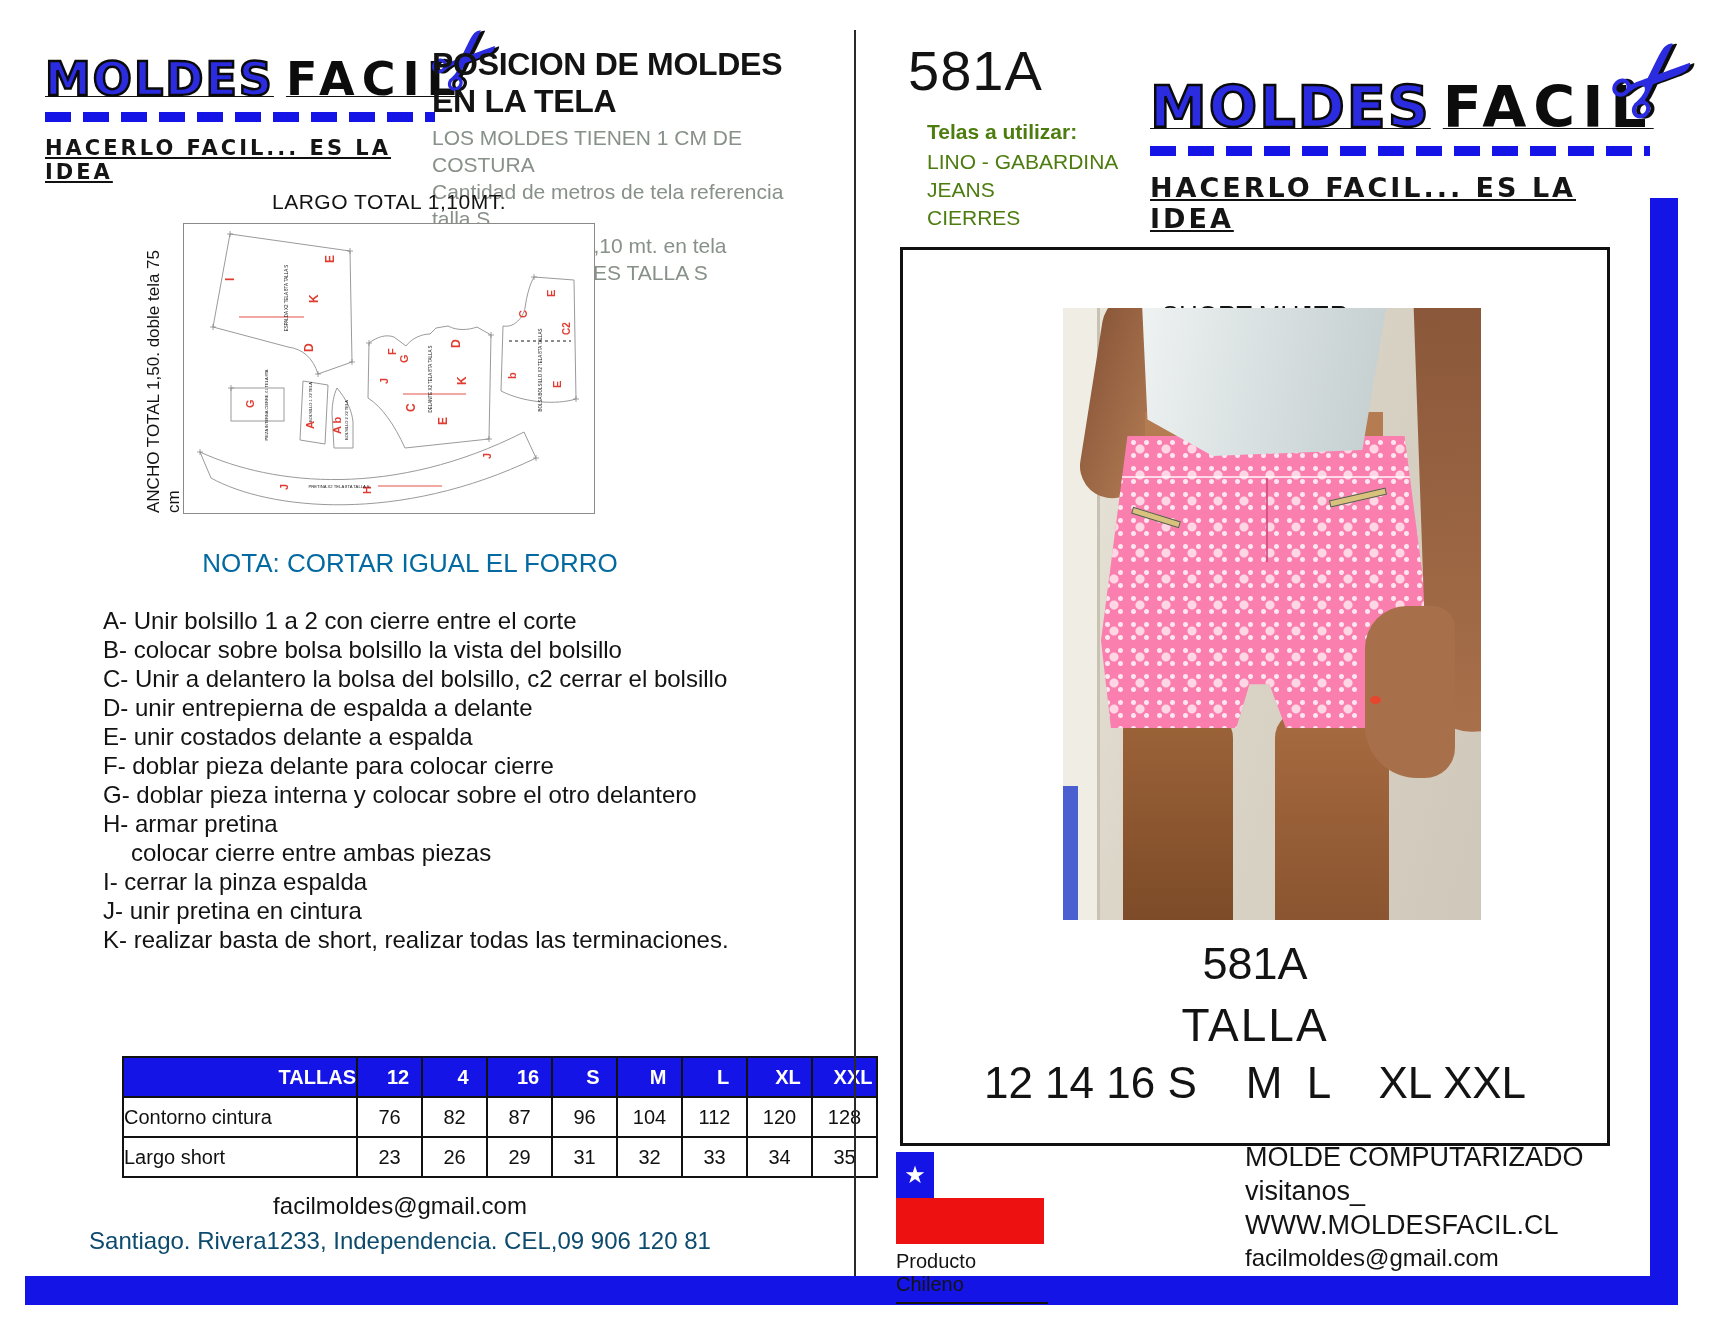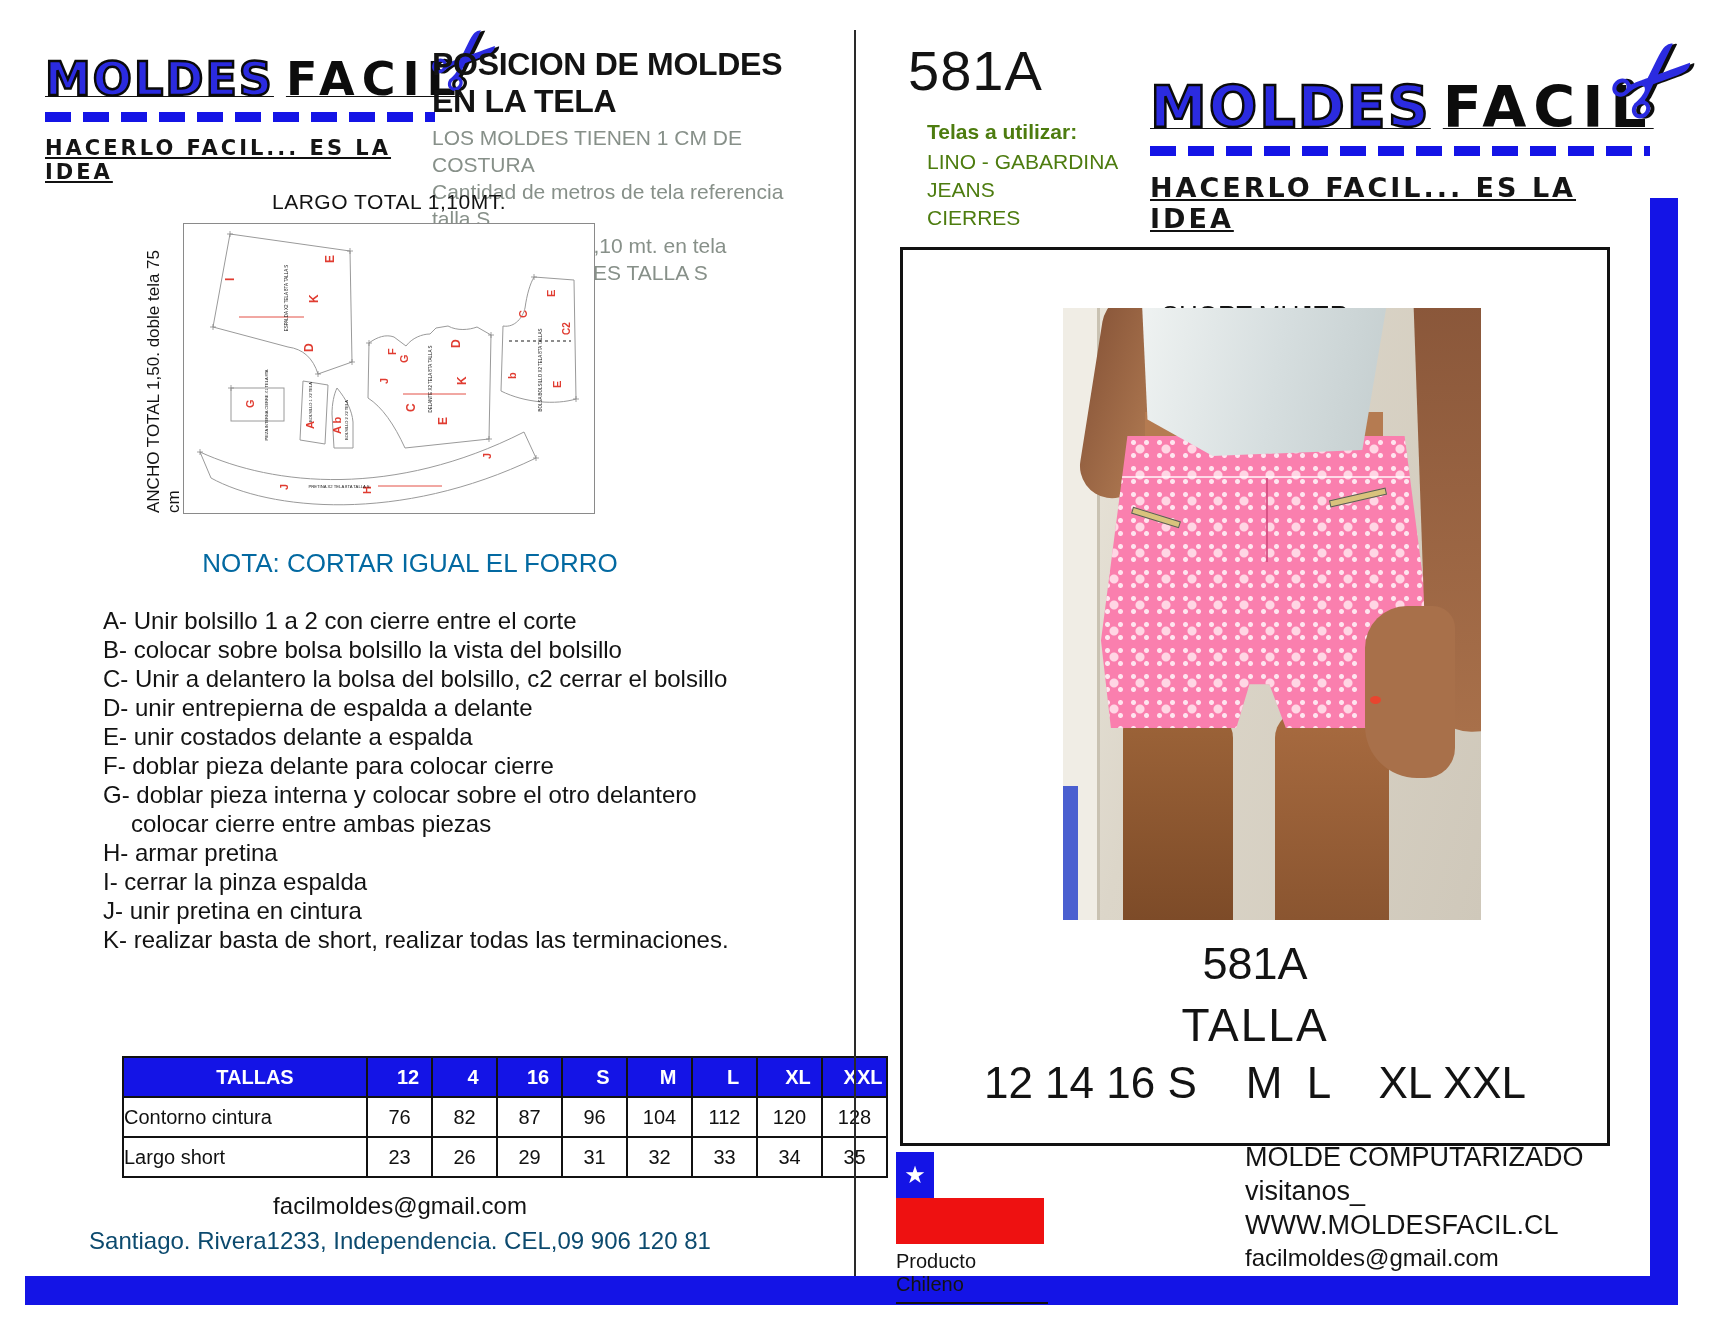--- a/index.html
+++ b/index.html
@@ -41,21 +41,21 @@
   .ancho-label{left:144px;top:223px;height:290px;display:flex;align-items:center;
                writing-mode:vertical-rl;transform:rotate(180deg);font-size:17px;color:#131313;}
   .diagram-box{left:183px;top:223px;width:410px;height:289px;border:1px solid #8a8a8a;background:#fff;}
 
   .nota{left:130px;top:548px;width:560px;text-align:center;font-size:26px;color:#0369a1;}
   .steps{left:103px;top:606px;width:640px;font-size:24px;line-height:29px;color:#131313;}
   .step.indent{padding-left:28px;}
 
   table.sizes{border-collapse:collapse;table-layout:fixed;}
   table.sizes td,table.sizes th{border:2.5px solid #111;height:38px;padding:0;font-size:20px;overflow:hidden;}
-  table.sizes th{background:#1414e6;color:#fff;font-weight:700;text-align:center;padding-left:20px;}
+  table.sizes th{background:#1414e6;color:#fff;font-weight:700;text-align:right;padding-left:10px;}
   table.sizes th.num{text-align:center;padding-left:17px;}
   td.lbl{text-align:left;padding-left:10px;font-size:20px;}
   td.val{text-align:center;}
   .sizes-wrap{left:122px;top:1056px;}
 
   .contact{left:80px;top:1192px;width:640px;text-align:center;}
   .contact-email{font-size:24px;color:#131313;}
   .contact-addr{font-size:24px;color:#0c4a6e;margin-top:7px;}
 
   
@@ -214,22 +214,22 @@
   <div class="abs nota">NOTA: CORTAR IGUAL EL FORRO</div>
 
   <div class="abs steps">
     <div class="step">A- Unir bolsillo 1 a 2 con cierre entre el corte</div>
     <div class="step">B- colocar sobre bolsa bolsillo la vista del bolsillo</div>
     <div class="step">C- Unir a delantero la bolsa del bolsillo, c2 cerrar el bolsillo</div>
     <div class="step">D- unir entrepierna de espalda a delante</div>
     <div class="step">E- unir costados delante a espalda</div>
     <div class="step">F- doblar pieza delante para colocar cierre</div>
     <div class="step">G- doblar pieza interna y colocar sobre el otro delantero</div>
+    <div class="step">H- armar pretina</div>
     <div class="step indent">colocar cierre entre ambas piezas</div>
-    <div class="step">H- armar pretina</div>
     <div class="step">I- cerrar la pinza espalda</div>
     <div class="step">J- unir pretina en cintura</div>
     <div class="step">K- realizar basta de short, realizar todas las terminaciones.</div>
   </div>
 
   <div class="abs sizes-wrap">
     <table class="sizes">
       <tbody>
           <tr>
         <th style="width:222px;">TALLAS</th>

